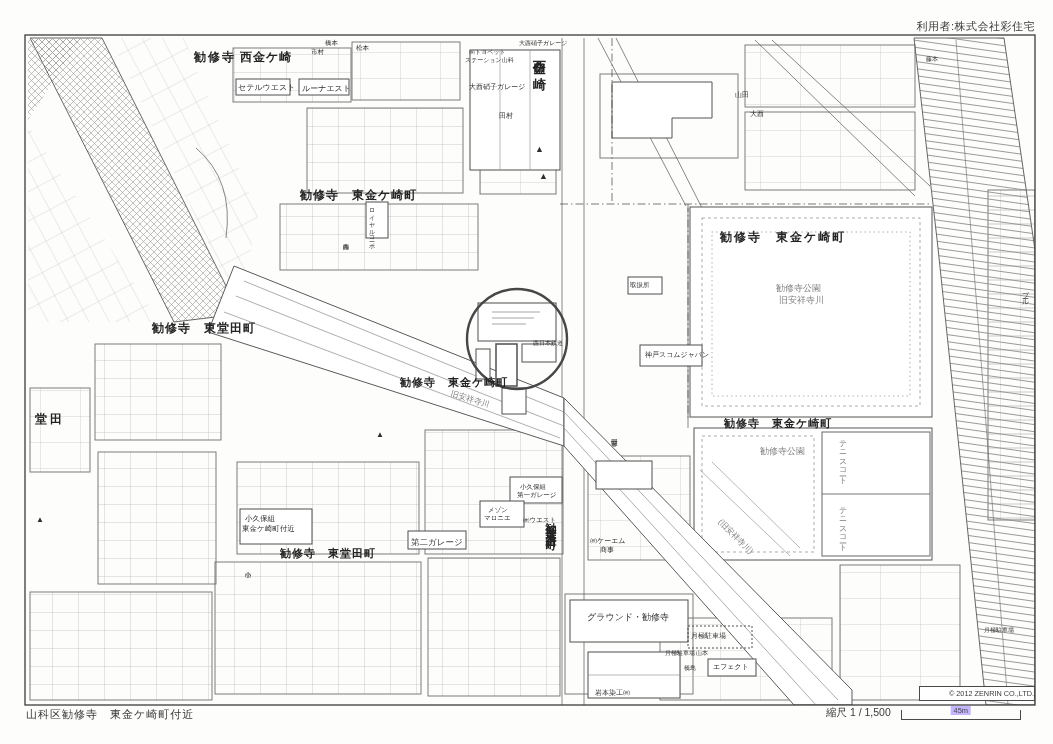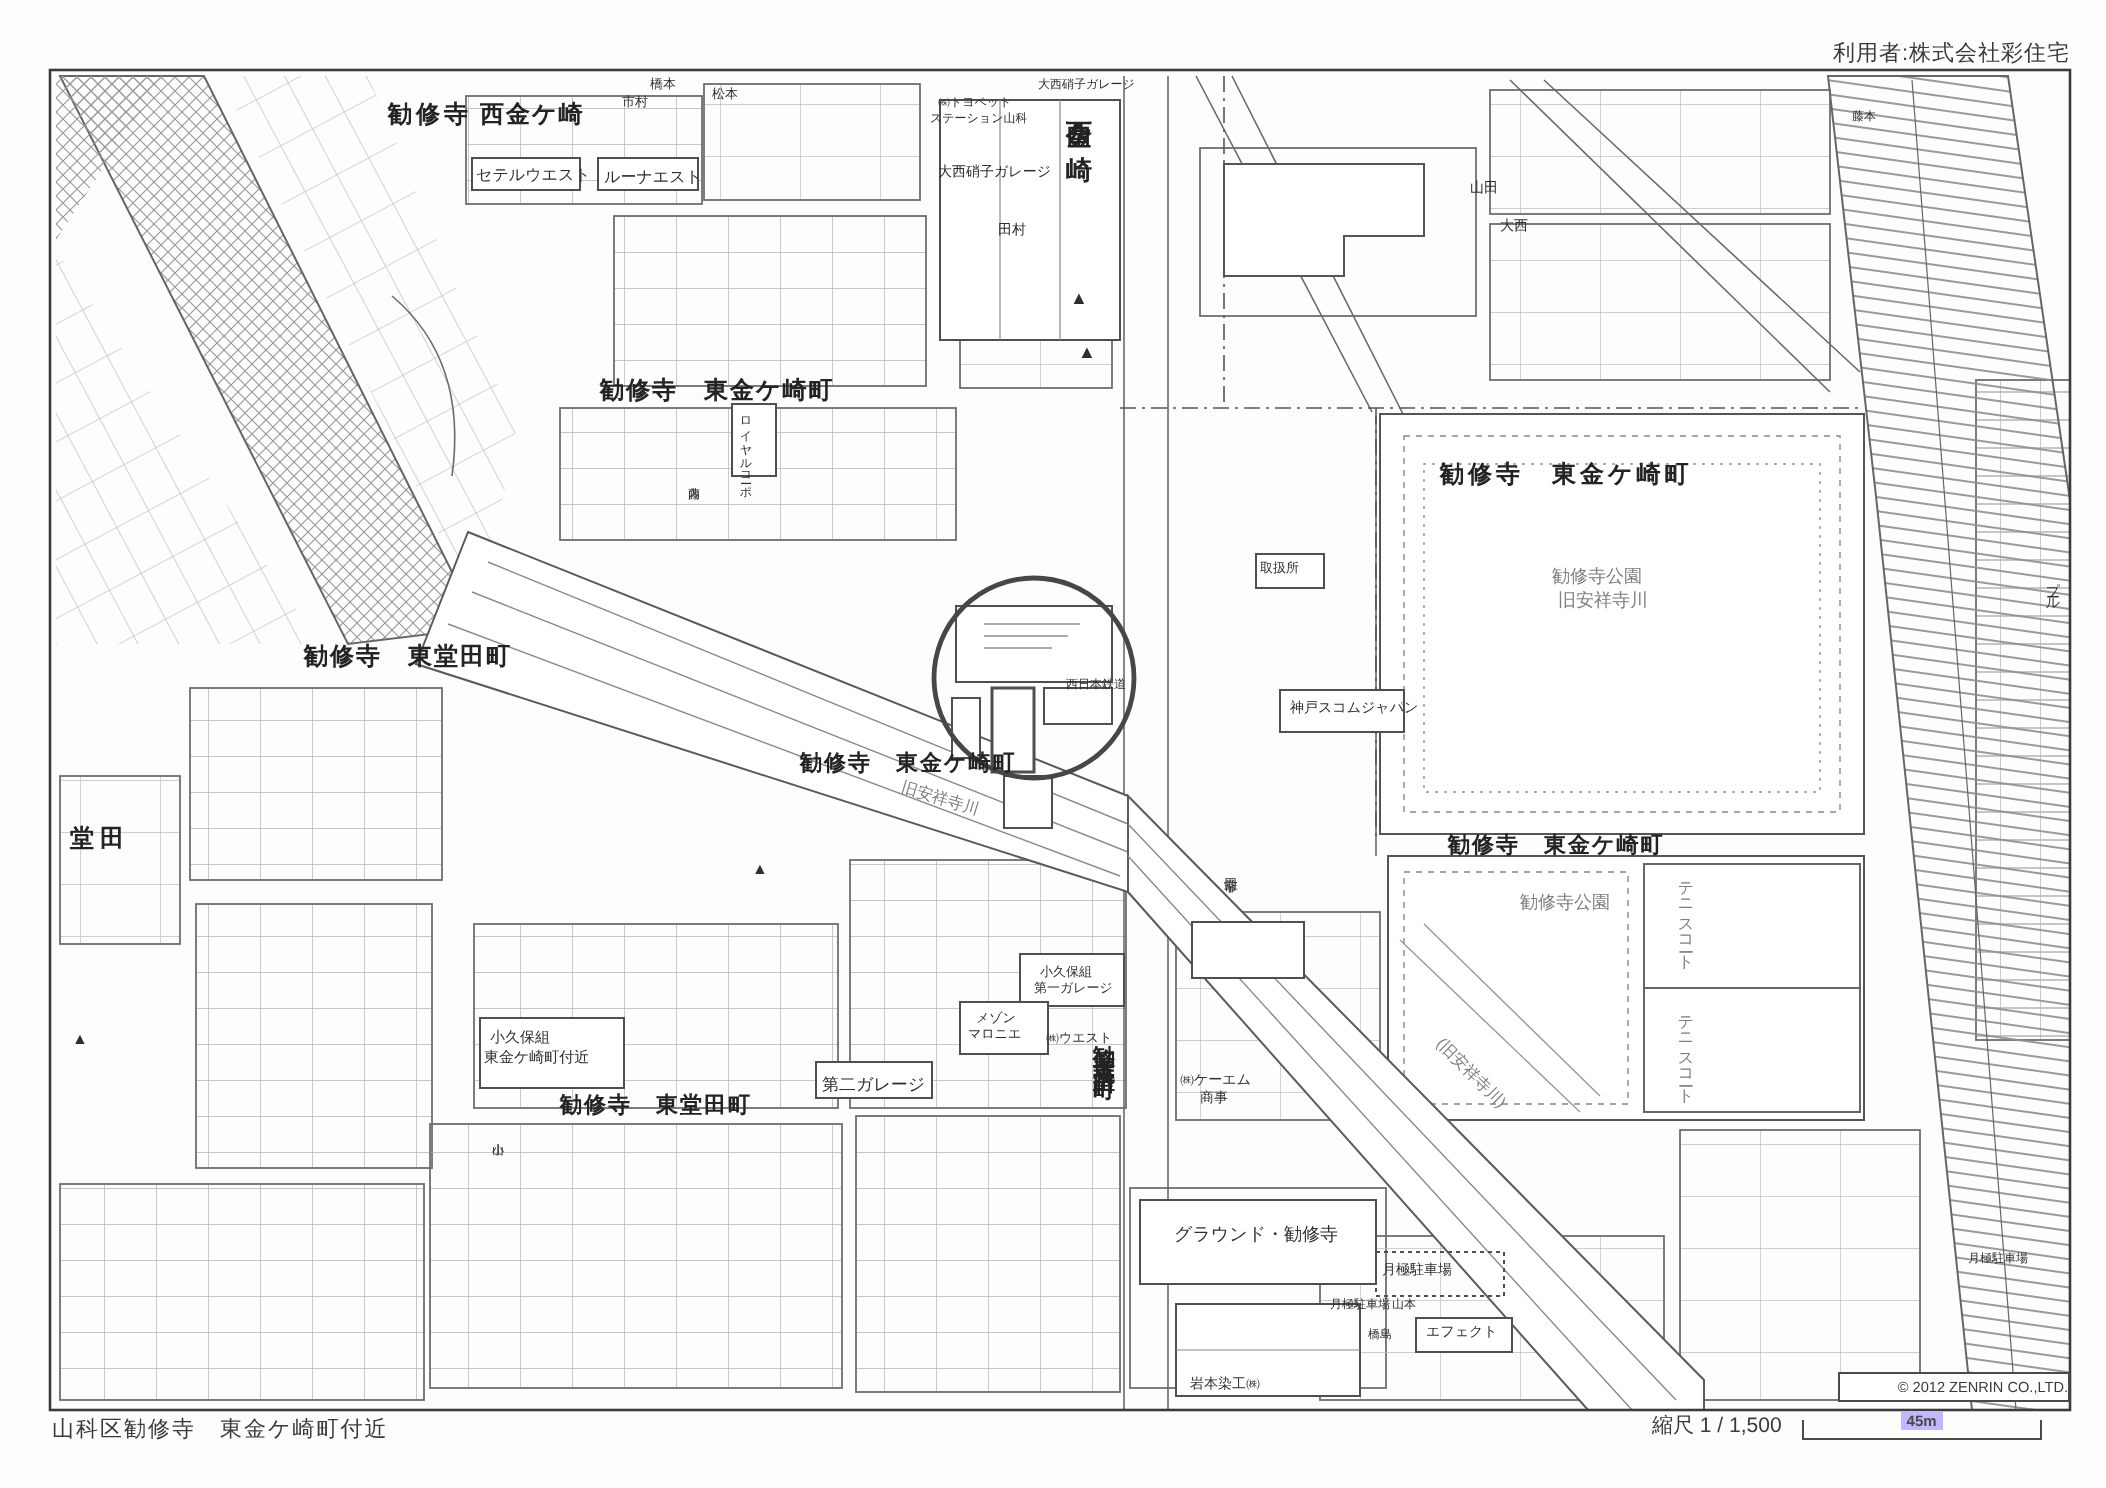--- a/index.html
+++ b/index.html
@@ -5,21 +5,21 @@
   html,body{margin:0;padding:0;background:#e9e9e7;}
   .page{position:relative;width:1053px;height:744px;background:#fdfdfc;overflow:hidden;
         font-family:"Liberation Sans","DejaVu Sans",sans-serif;color:#2e2e2e;}
   .hdr-l{position:absolute;left:30px;top:13px;font-size:11.5px;letter-spacing:.5px;color:#3a3a3a;}
   .hdr-r{position:absolute;right:18px;top:19px;font-size:11px;letter-spacing:.5px;color:#3a3a3a;}
   .ftr-l{position:absolute;left:14px;top:707px;font-size:11px;letter-spacing:1px;color:#3a3a3a;margin-left:12px;}
   .scale{position:absolute;left:826px;top:706px;font-size:10.5px;color:#3a3a3a;white-space:nowrap;}
   .scale-bar{display:inline-block;position:relative;width:118px;height:9px;vertical-align:bottom;
              border-left:1px solid #4a4a4a;border-right:1px solid #4a4a4a;border-bottom:1px solid #4a4a4a;margin-left:10px;}
   .scale-d{position:absolute;top:-4px;left:50%;transform:translateX(-50%);background:#c4b5fd;
-           padding:0 3px;font-size:7.5px;color:#4a4a4a;font-weight:bold;}
+           padding:0 3px;font-size:7.5px;color:#4a4a4a;}
   .copyright{position:absolute;left:919px;top:686px;width:114px;height:13px;border:1px solid #4a4a4a;
              background:#fff;font-size:7.3px;line-height:13px;text-align:right;color:#3a3a3a;z-index:6;}
   #map-svg{position:absolute;left:0;top:0;z-index:1;}
   #labels{position:absolute;left:0;top:0;width:1053px;height:552px;z-index:5;pointer-events:none;}
   .lbl{position:absolute;white-space:nowrap;line-height:1;color:#2e2e2e;transform-origin:left top;}
   .lbl.v{writing-mode:vertical-rl;text-orientation:upright;}
   .lbl.b{font-weight:bold;color:#232323;}
   .lbl.g{color:#7e7e7e;}
 </style>
 </head>

